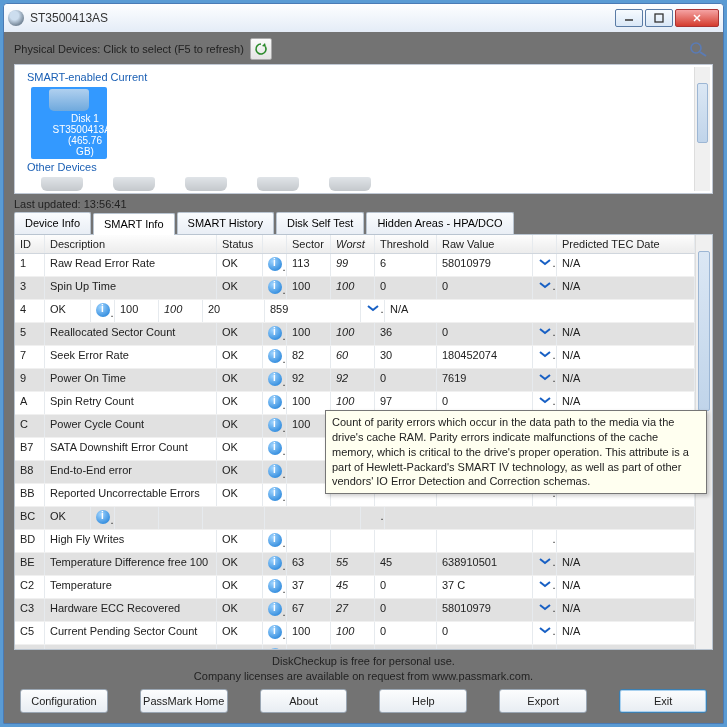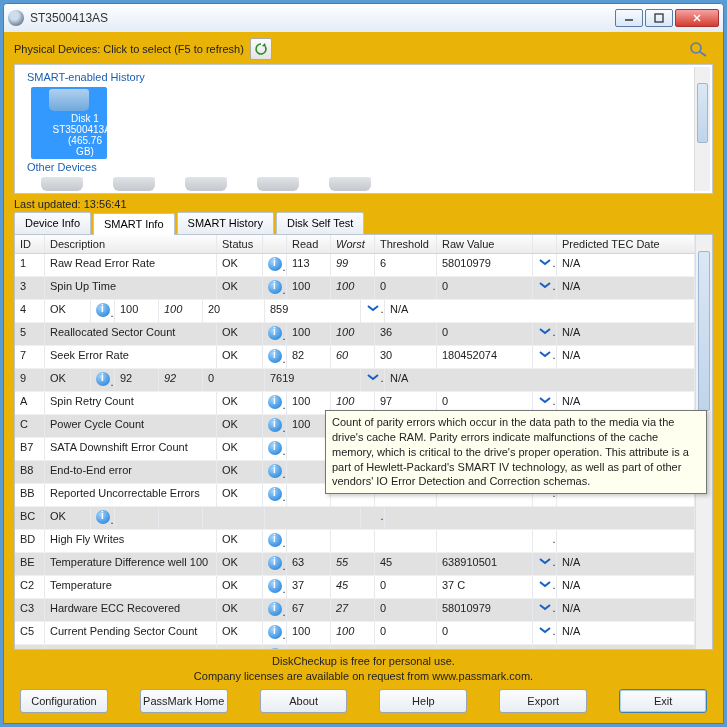--- a/index.html
+++ b/index.html
@@ -5,21 +5,21 @@
 * { box-sizing: border-box; margin: 0; padding: 0; font-family: "Segoe UI", Tahoma, sans-serif; font-size: 11px; }
 body { background: #5a9bd4; padding: 3px; width: 727px; height: 727px; overflow: hidden; }
 .window { background: #fff; border: 1px solid #4a7bb5; border-radius: 4px 4px 0 0; height: 100%; display: flex; flex-direction: column; }
 .titlebar { background: linear-gradient(#fdfeff,#e4ecf7); height: 28px; display: flex; align-items: center; padding: 0 4px; border-radius: 4px 4px 0 0; }
 .titlebar .ticon { width: 16px; height: 16px; margin-right: 6px; display:inline-block; background: radial-gradient(circle at 40% 35%, #cde 30%, #789 70%); border-radius:50%;}
 .titlebar .title { flex: 1; color: #333; font-size: 12px; }
 .winbtns { display: flex; gap: 2px; }
 .winbtn { width: 28px; height: 18px; border: 1px solid #5a7ba5; border-radius: 2px; background: linear-gradient(#f7fbff,#d9e7f7); display:flex; align-items:center; justify-content:center; }
 .winbtn.close { width: 44px; background: linear-gradient(#f5a3a3,#d43c2e); border-color:#a33; color:#fff; }
 .winbtn svg { width:10px; height:10px; }
-.content { flex:1; padding: 6px 10px 4px 10px; display:flex; flex-direction:column; background:#eab308; overflow:hidden;justify-content:center;}
+.content { flex:1; padding: 6px 10px 4px 10px; display:flex; flex-direction:column; background:#737373; overflow:hidden;justify-content:center;}
 .toprow { display:flex; align-items:center; gap:6px; margin-bottom:4px;}
 .toprow .lbl { color:#222; }
 .toprow .refresh { width:22px; height:22px; border:1px solid #aaa; border-radius:2px; background:linear-gradient(#fafafa,#e4e4e4); display:flex; align-items:center; justify-content:center;}
 .toprow .spacer { flex:1; }
 .toprow .mag { width:28px; height:22px; display:flex; align-items:center; justify-content:center;}
 .devpanel { border:1px solid #c0c8d4; background:#fff; padding:4px 6px 2px 6px; height:130px; position:relative;}
 .devsection { color:#1a5fb4; font-size:11px; margin:2px 0 4px 6px;}
 .devitem { display:inline-flex; flex-direction:column; align-items:center; width:76px; margin-left:10px;}
 .devitem.sel { background:#3399ff; color:#fff; border-radius:2px; padding:2px;}
 .devicon { width:40px; height:22px; background:linear-gradient(#b0d0ef,#6fa9dd); border-radius:3px 3px 5px 5px; margin-bottom:2px;}
@@ -91,21 +91,21 @@
       <span class="spacer"></span>
       <div class="mag">
           <svg width="22" height="18" viewBox="0 0 22 18">
             <circle cx="8" cy="8" r="5" fill="none" stroke="#5a7bb5" stroke-width="1.6"></circle>
             <line x1="12" y1="12" x2="18" y2="16" stroke="#5a7bb5" stroke-width="2"></line>
           </svg>
         </div>
     </div>
 
     <div class="devpanel">
-      <div class="devsection">SMART-enabled History</div>
+      <div class="devsection">SMART-enabled Current</div>
       <div class="devitem sel">
         <div class="devicon"></div>
         <div class="dname">Disk 1</div>
         <div class="dname">ST3500413AS</div>
         <div class="dname">(465.76 GB)</div>
       </div>
       <div class="devsection">Other Devices</div>
       <div class="otherrow">
         <div class="othericon"></div>
         <div class="othericon"></div>
@@ -119,30 +119,31 @@
         </div>
     </div>
 
     <div class="lastup">Last updated: 13:56:41</div>
 
     <div class="tabs">
       <div class="tab">Device Info</div>
       <div class="tab active">SMART Info</div>
       <div class="tab">SMART History</div>
       <div class="tab">Disk Self Test</div>
+      <div class="tab">Hidden Areas - HPA/DCO</div>
     </div>
 
     <div class="tablewrap">
       <div class="tbl">
         <div class="thead">
           <div class="cell c-id">ID</div>
           <div class="cell c-desc">Description</div>
           <div class="cell c-status">Status</div>
           <div class="cell c-info"></div>
-          <div class="cell c-value">Read</div>
+          <div class="cell c-value">Sector</div>
           <div class="cell c-worst">Worst</div>
           <div class="cell c-thr">Threshold</div>
           <div class="cell c-raw">Raw Value</div>
           <div class="cell c-exp"></div>
           <div class="cell c-tec">Predicted TEC Date</div>
         </div>
         <div id="tbody">
             <div class="trow">
               <div class="cell c-id">1</div>
               <div class="cell c-desc">Raw Read Error Rate</div>
@@ -207,20 +208,21 @@
               <div class="cell c-worst">60</div>
               <div class="cell c-thr">30</div>
               <div class="cell c-raw">180452074</div>
               <div class="cell c-exp"><span class="expicon"><svg viewBox="0 0 14 10">
                     <path d="M2 3l5 4 5-4" fill="none" stroke="#1860c4" stroke-width="2"></path>
                   </svg></span></div>
               <div class="cell c-tec">N/A</div>
             </div>
             <div class="trow alt">
               <div class="cell c-id">9</div>
+              <div class="cell c-desc">Power On Time</div>
               <div class="cell c-status">OK</div>
               <div class="cell c-info"><span class="infoicon"></span></div>
               <div class="cell c-value">92</div>
               <div class="cell c-worst">92</div>
               <div class="cell c-thr">0</div>
               <div class="cell c-raw">7619</div>
               <div class="cell c-exp"><span class="expicon"><svg viewBox="0 0 14 10">
                     <path d="M2 3l5 4 5-4" fill="none" stroke="#1860c4" stroke-width="2"></path>
                   </svg></span></div>
               <div class="cell c-tec">N/A</div>
@@ -307,21 +309,21 @@
               <div class="cell c-info"><span class="infoicon"></span></div>
               <div class="cell c-value"></div>
               <div class="cell c-worst"></div>
               <div class="cell c-thr"></div>
               <div class="cell c-raw"></div>
               <div class="cell c-exp"><span class="expicon"></span></div>
               <div class="cell c-tec"></div>
             </div>
             <div class="trow alt">
               <div class="cell c-id">BE</div>
-              <div class="cell c-desc">Temperature Difference well 100</div>
+              <div class="cell c-desc">Temperature Difference free 100</div>
               <div class="cell c-status">OK</div>
               <div class="cell c-info"><span class="infoicon"></span></div>
               <div class="cell c-value">63</div>
               <div class="cell c-worst">55</div>
               <div class="cell c-thr">45</div>
               <div class="cell c-raw">638910501</div>
               <div class="cell c-exp"><span class="expicon"><svg viewBox="0 0 14 10">
                     <path d="M2 3l5 4 5-4" fill="none" stroke="#1860c4" stroke-width="2"></path>
                   </svg></span></div>
               <div class="cell c-tec">N/A</div>

